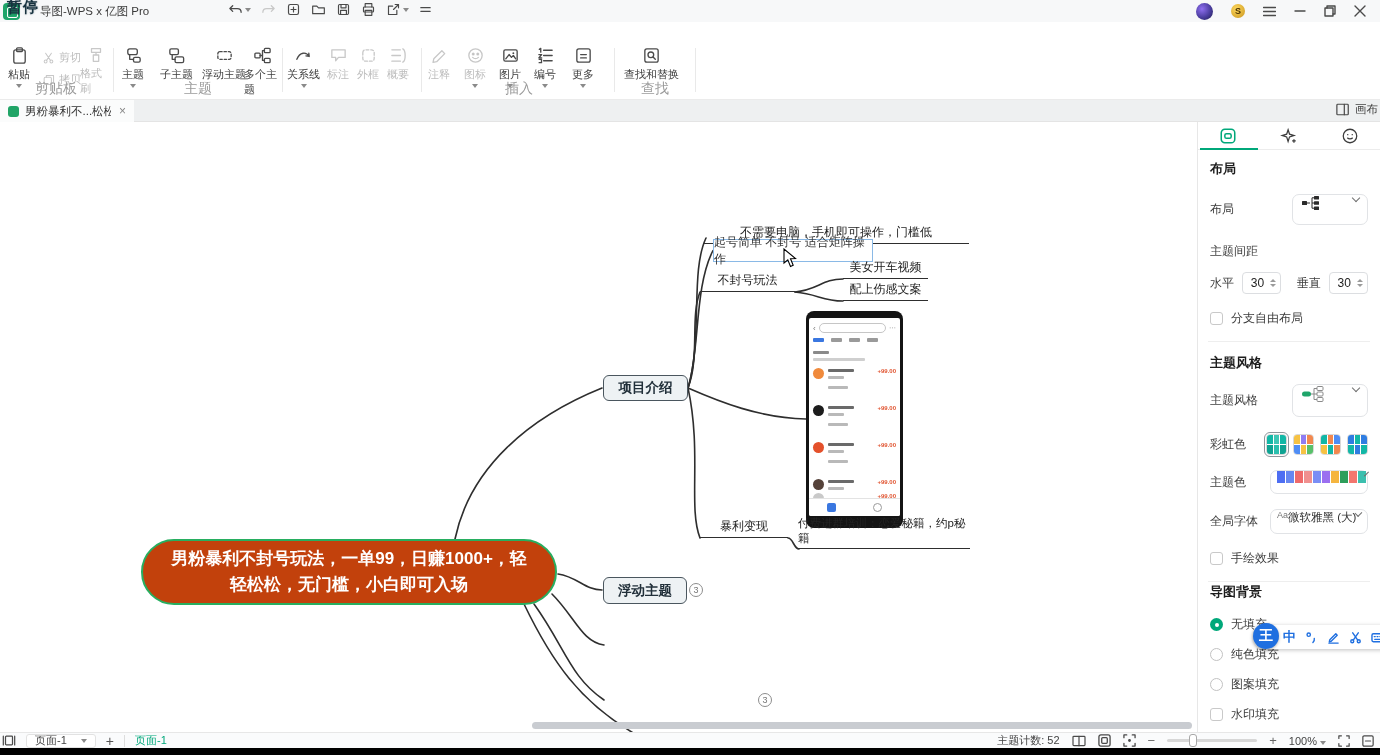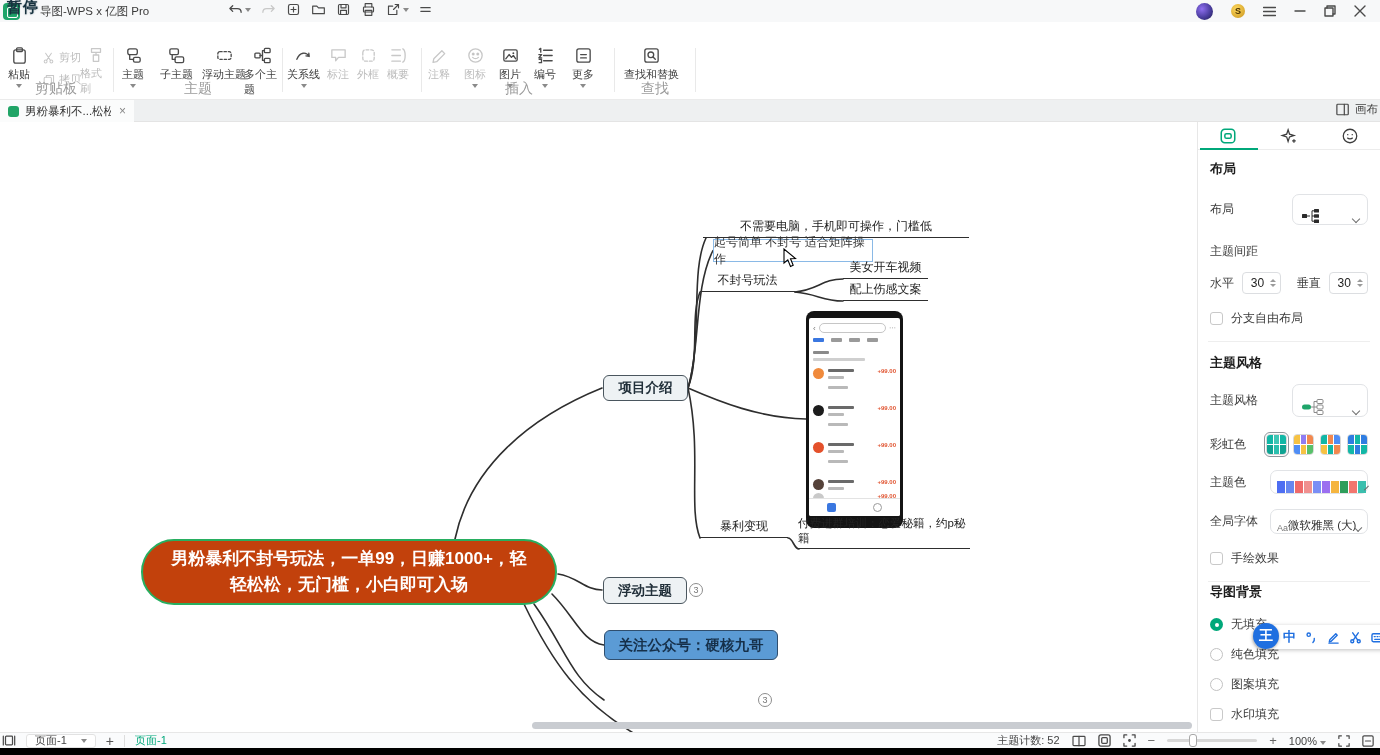--- a/index.html
+++ b/index.html
@@ -75,21 +75,21 @@
 
   
   .sidebar { position:absolute; left:1197px; top:122px; width:183px; height:610px; background:#fff; border-left:1px solid #e7e7e7; }
   .sbtabs { height:28px; display:flex; border-bottom:1px solid #ececec; position:relative; }
   .sbtab { flex:1; display:flex; align-items:center; justify-content:center; }
   .sbtab-underline { position:absolute; left:2px; bottom:-1px; width:58px; height:2.5px; background:#00a87a; }
   .sbody { padding:10px 12px 0 12px; }
   .shead { font-size:13px; font-weight:bold; color:#1d1d1d; }
   .srow { display:flex; align-items:center; justify-content:space-between; }
   .slabel { font-size:12px; color:#3c3c3c; }
-  .sdrop { display:flex; align-items:flex-end; justify-content:space-between; border:1px solid #e1e3e6; border-radius:7px; background:#fff; padding:0 8px; }
+  .sdrop { display:flex; align-items:flex-start; justify-content:space-between; border:1px solid #e1e3e6; border-radius:7px; background:#fff; padding:0 8px; }
   .spin { display:flex; align-items:center; border:1px solid #dcdee1; border-radius:4px; height:22px; padding:0 4px 0 8px; gap:6px; font-size:12px; color:#222; }
   .spinarrows { display:flex; flex-direction:column; gap:2px; }
   .tri-up { width:0;height:0;border-left:3px solid transparent;border-right:3px solid transparent;border-bottom:3.5px solid #9a9a9a; }
   .tri-dn { width:0;height:0;border-left:3px solid transparent;border-right:3px solid transparent;border-top:3.5px solid #9a9a9a; }
   .cbx { width:13px; height:13px; border:1px solid #c9c9c9; border-radius:3px; background:#fff; }
   .rdo { width:13px; height:13px; border:1px solid #c2c2c2; border-radius:50%; background:#fff; }
   .rdo.on { border:none; background:#00a87a; position:relative; }
   .rdo.on:after { content:""; position:absolute; left:4.5px; top:4.5px; width:4px; height:4px; border-radius:50%; background:#fff; }
   .sdivider { height:1px; background:#eeeeee; margin:14px -2px 0 -2px; }
   .rainbow-grid { width:21px; height:21px; border-radius:4px; overflow:hidden; display:grid; grid-template-columns:1fr 1fr 1fr; grid-template-rows:1fr 1fr; gap:1px; background:#fff; border:1px solid #d8d8d8; }
@@ -388,21 +388,21 @@
         <path d="M795,170 C818,168 822,157 843,157"></path>
         <path d="M795,170 C818,172 822,179 843,179"></path>
         <path d="M788,416 C793,416 794,427 799,427"></path>
       </g>
     </svg>
 
     <div class="central">男粉暴利不封号玩法，一单99，日赚1000+，轻轻松松，无门槛，小白即可入场</div>
 
     <div class="mm-node" style="left:603px;top:253px;width:85px;height:26px;">项目介绍</div>
 
-    <div class="mm-text" style="left:703px;top:98px;width:266px;height:18px;">不需要电脑，手机即可操作，门槛低</div>
+    <div class="mm-text" style="left:703px;top:104px;width:266px;height:18px;">不需要电脑，手机即可操作，门槛低</div>
     <div class="selnode">起号简单 不封号 适合矩阵操作</div>
     <div class="mm-text" style="left:700px;top:152px;width:95px;height:18px;">不封号玩法</div>
     <div class="mm-text" style="left:843px;top:139px;width:85px;height:18px;">美女开车视频</div>
     <div class="mm-text" style="left:843px;top:161px;width:85px;height:18px;">配上伤感文案</div>
 
     <div class="phone">
       <div class="pscreen">
         <div class="pnav">
           <span style="color:#777;font-size:8px;">‹</span>
           <span class="ppill"></span>
@@ -453,21 +453,20 @@
         </div>
       </div>
     </div>
 
     <div class="mm-text" style="left:700px;top:398px;width:88px;height:18px;">暴利变现</div>
     <div class="mm-text" style="left:798px;top:409px;width:172px;height:18px;font-size:11.5px;">付费进群培训：恋爱秘籍，约p秘籍</div>
 
     <div class="mm-node" style="left:603px;top:455px;width:84px;height:27px;">浮动主题</div>
     <div class="mm-badge" style="left:689px;top:461px;">3</div>
 
-    <div class="mm-node" style="left:604px;top:508px;width:174px;height:30px;background:#5b9bd5;border-color:#2f4e6e;color:#16304a;font-size:14.5px;">关注公众号：硬核九哥</div>
 
     <div class="mm-badge" style="left:758px;top:571px;">3</div>
 
     <div class="hscroll"></div>
 
     <svg class="cursor" width="14" height="20" viewBox="0 0 14 20">
       <path d="M1 1 L1 15 L4.8 11.8 L7.5 18.5 L10.2 17.3 L7.5 10.8 L12.5 10.5 Z" fill="#fff" stroke="#000" stroke-width="1.1"></path>
     </svg>
   </div>
 

